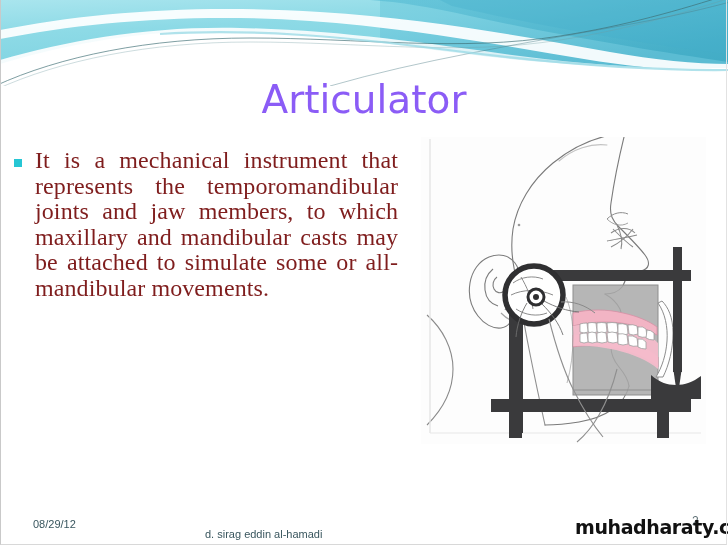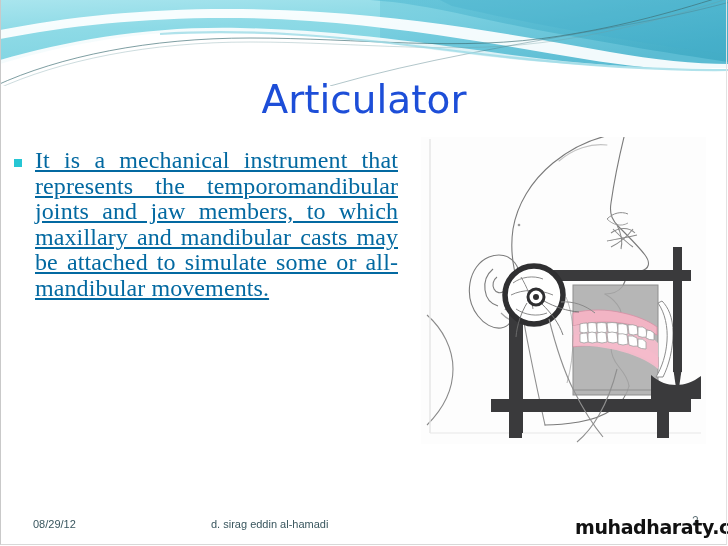--- a/index.html
+++ b/index.html
@@ -50,21 +50,21 @@
   #page-title {
     position: absolute;
     left: 0;
     top: 78px;
     width: 728px;
     text-align: center;
     font-family: "DejaVu Sans", sans-serif;
     font-size: 39px;
     font-weight: 400;
     letter-spacing: 0px;
-    color: #1d4ed8;
+    color: #8b5cf6;
     line-height: 44px;
     white-space: nowrap;
   }
 
   
   #body-block {
     position: absolute;
     left: 10px;
     top: 148px;
     width: 388px;
@@ -79,27 +79,26 @@
     top: 11px;
     width: 8px;
     height: 8px;
     background: #26c6d4;
   }
   .bullet-text {
     display: block;
     font-family: "Liberation Serif", "DejaVu Serif", serif;
     font-size: 24px;
     line-height: 25.5px;
-    color: #0369a1;
+    color: #7f1d1d;
     text-align: justify;
     text-align-last: left;
     letter-spacing: 0.1px;
     word-spacing: 0px;
     hyphens: none;
-    text-decoration: underline;
   }
 
   
   #figure-wrap {
     position: absolute;
     left: 421px;
     top: 137px;
     width: 285px;
     height: 307px;
     background: #fdfdfd;
@@ -117,21 +116,21 @@
     text-align: center;
   }
   .footer-text {
     position: absolute;
     font-family: "Liberation Sans", sans-serif;
     font-size: 11px;
     color: #39565e;
     white-space: nowrap;
   }
   #footer-date { left: 33px; top: 5px; }
-  #footer-author { left: 205px; top: 5px; margin-left: 6px; }
+  #footer-author { left: 205px; top: 15px; }
 
   #page-number {
     position: absolute;
     left: 692px;
     top: 514px;
     font-family: "Liberation Sans", sans-serif;
     font-size: 12px;
     color: #5d6f74;
   }
 

